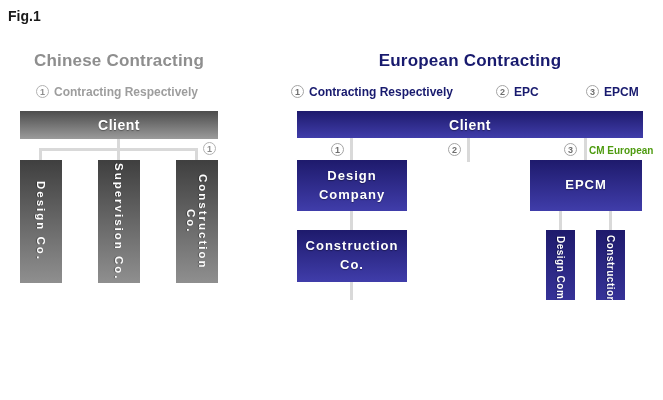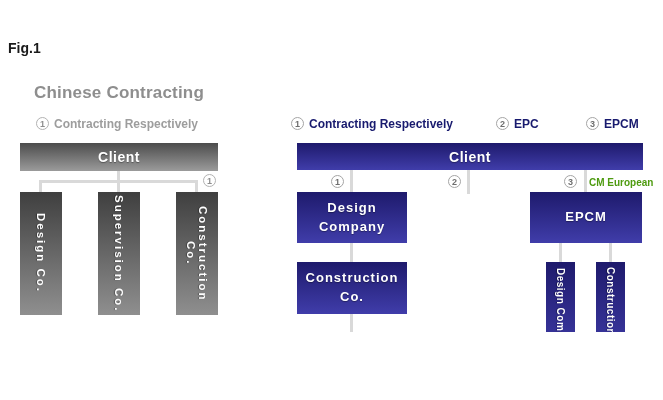--- a/index.html
+++ b/index.html
@@ -1,21 +1,20 @@
 <!DOCTYPE html>
 <html><head>
 <meta charset="utf-8">
 <style>
   * { margin:0; padding:0; box-sizing:border-box; }
   html,body { background:#ffffff; }
   .stage {
     position:relative; width:663px; height:300px;
     background:#ffffff; overflow:hidden;
     font-family:"Liberation Sans","DejaVu Sans",sans-serif;
-    margin-top:32px;
   }
   .abs { position:absolute; }
 
   .fig-label { left:8px; top:8px; font-size:14px; font-weight:bold; color:#1a1a1a; }
 
   .section-title { top:51px; font-size:17px; font-weight:bold; text-align:center; letter-spacing:.2px; }
   .title-gray { color:#8e8e8e; }
   .title-navy { color:#181a6e; }
 
   .legend-item { top:84px; height:15px; display:flex; align-items:center; gap:5px;
@@ -72,20 +71,21 @@
   <div class="line" style="left:117px; top:148px; width:3px; height:13px;"></div>
   <div class="line" style="left:195px; top:148px; width:3px; height:13px;"></div>
   <span class="circ-num circ-abs" style="left:203px; top:142px; border-color:#b2b2b2; color:#8e8e8e;">1</span>
 
   <div class="bar grad-gray-client client-text" style="left:20px; top:111px; width:198px; height:28px;">Client</div>
 
   <div class="bar grad-gray-tall vtext vtext-left" style="left:20px;  top:160px; width:42px; height:123px;">Design Co.</div>
   <div class="bar grad-gray-tall vtext vtext-left" style="left:98px;  top:160px; width:42px; height:123px;">Supervision Co.</div>
   <div class="bar grad-gray-tall vtext vtext-left" style="left:176px; top:160px; width:42px; height:123px;">Construction Co.</div>
 
+  <div class="abs section-title title-navy" style="left:297px; width:346px;">European Contracting</div>
 
   <div class="abs legend-item legend-navy" style="left:291px;">
     <span class="circ-num">1</span>
     <span>Contracting Respectively</span>
   </div>
   <div class="abs legend-item legend-navy" style="left:496px;">
     <span class="circ-num">2</span>
     <span>EPC</span>
   </div>
   <div class="abs legend-item legend-navy" style="left:586px;">

